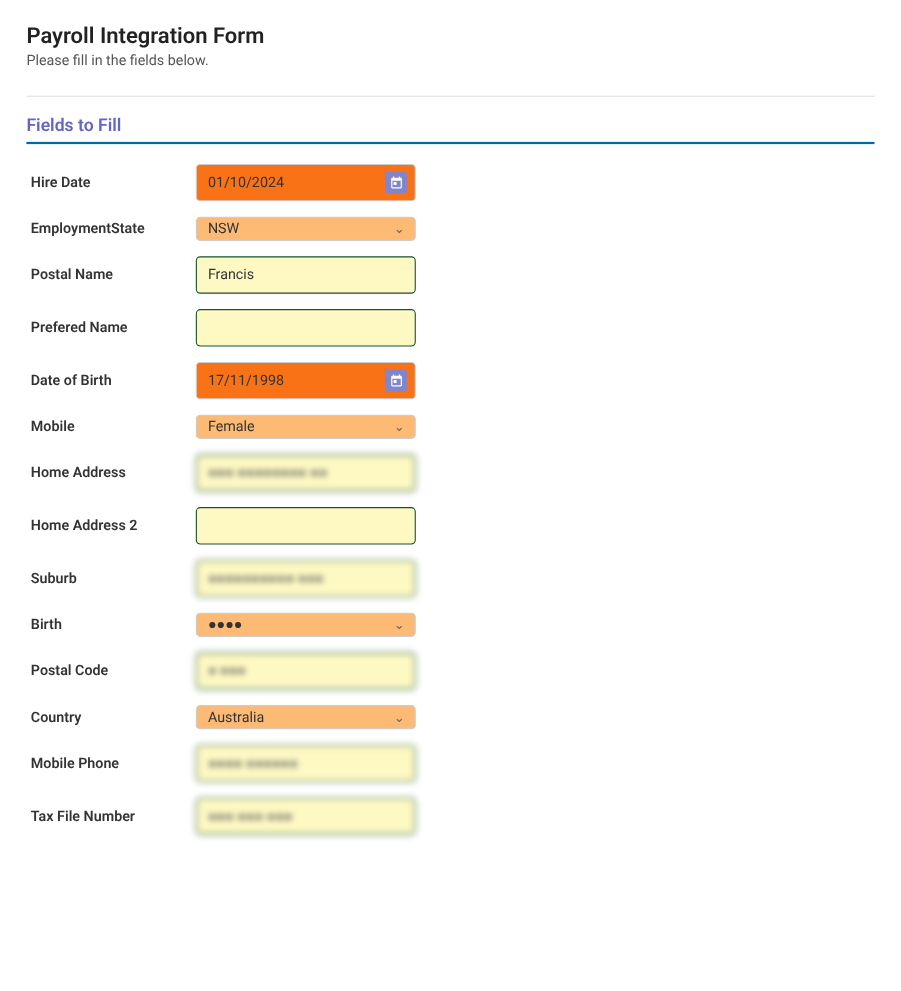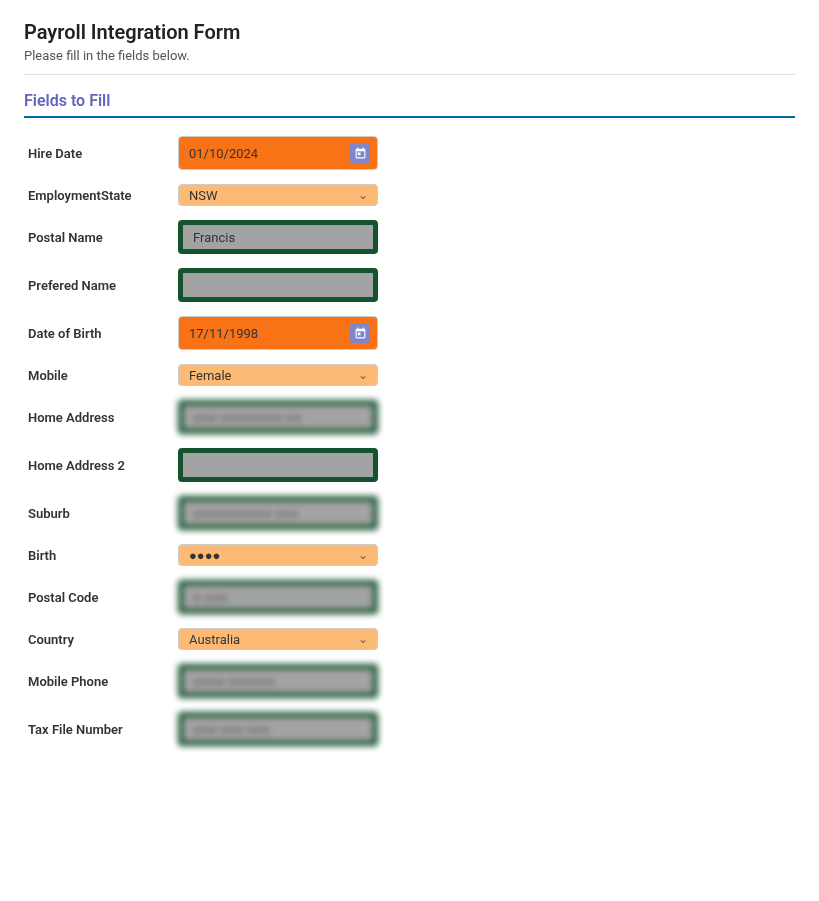--- a/index.html
+++ b/index.html
@@ -21,21 +21,21 @@
     .page-title {
       font-size: 20px;
       font-weight: 600;
       color: #222;
       margin-bottom: 4px;
     }
 
     .page-subtitle {
       font-size: 13px;
       color: #555;
-      margin-bottom: 11px;
+      margin-bottom: 24px;
     }
 
     .section-header {
       border-bottom: 2px solid #0369a1;
       padding-bottom: 6px;
       margin-bottom: 18px;
     }
 
     .section-title {
       font-size: 16px;
@@ -58,26 +58,26 @@
       font-size: 13px;
       font-weight: 600;
       color: #333;
       flex-shrink: 0;
     }
 
     .form-control {
       flex: 1;
       max-width: 200px;
       height: 34px;
-      border: 5px solid #14532d;
+      border: 1px solid #14532d;
       border-radius: 4px;
       padding: 0 10px;
       font-size: 13px;
       color: #333;
-      background: #a3a3a3;
+      background: #fef9c3;
       outline: none;
     }
 
     .date-wrapper {
       position: relative;
       max-width: 200px;
       flex: 1;
     }
 
     .date-wrapper input {

